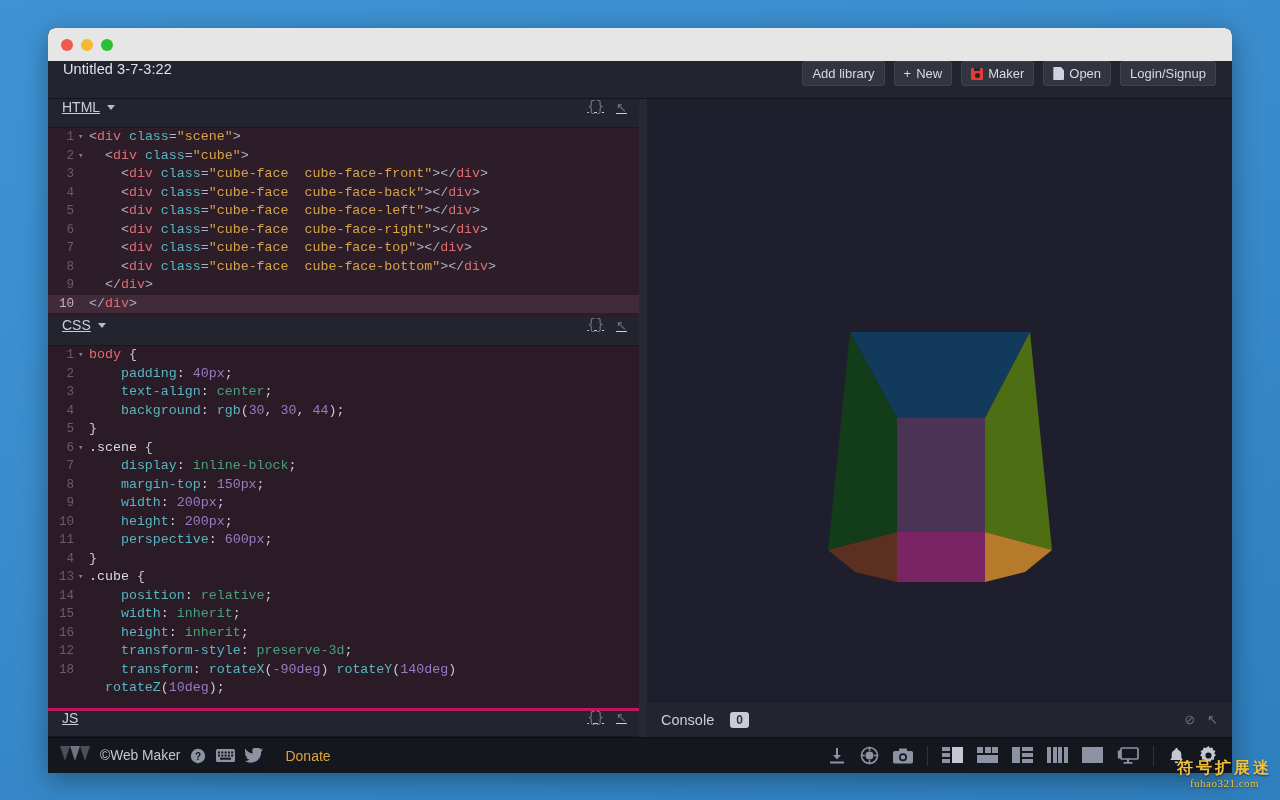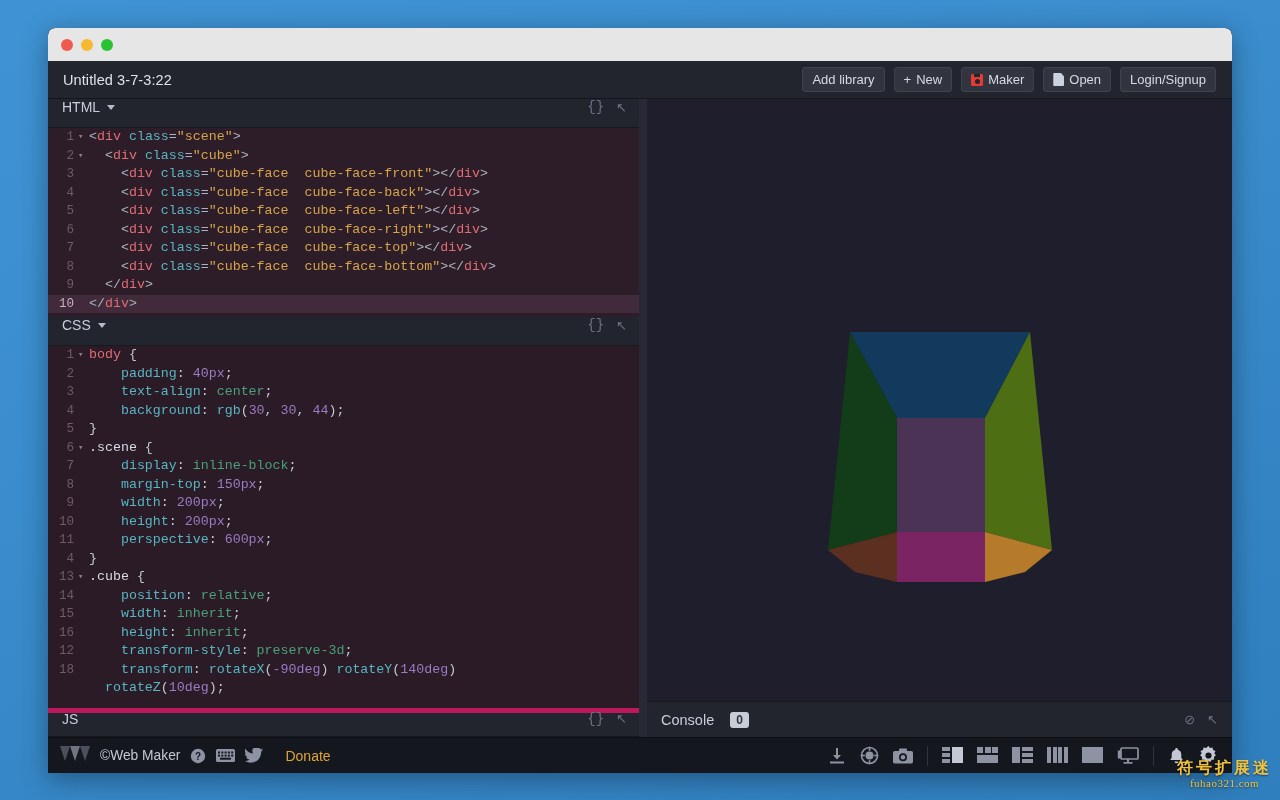--- a/index.html
+++ b/index.html
@@ -40,21 +40,20 @@
   .dot { width: 12px; height: 12px; border-radius: 50%; margin-right: 8px; }
   .dot.red { background: #f05a4e; }
   .dot.yellow { background: #f7b930; }
   .dot.green { background: #2ac232; }
 
   
   #appheader {
     height: 38px;
     background: #22242e;
     display: flex;
-    align-items: center;
     padding: 0 16px 0 15px;
     box-sizing: border-box;
     border-bottom: 1px solid #14161d;
   }
   #doc-title {
     color: #dfe2ea;
     font-size: 14.5px;
     letter-spacing: .1px;
     flex: 1;
   }
@@ -108,20 +107,21 @@
     height: 29px;
     background: #22242e;
     display: flex;
     align-items: center;
     padding: 0 12px 12px 14px;
     box-sizing: border-box;
     color: #c9cedb;
     font-size: 14px;
     flex: none;
     border-bottom: 1px solid #171921;
+    text-decoration: underline;
   }
   .panel-title { display:flex; align-items:center; gap:7px; flex:1; cursor:pointer;}
   .caret {
     width: 0; height: 0;
     border-left: 4.5px solid transparent;
     border-right: 4.5px solid transparent;
     border-top: 5px solid #b6bccb;
     display: inline-block;
   }
   .head-icons { display:flex; align-items:center; gap:12px; color:#6d7384; font-size:13px; }
@@ -157,21 +157,21 @@
   .t-punc   { color: #abb2bf; }
   .t-sel    { color: #e06c75; }
   .t-selc   { color: #d6dae3; }
   .t-prop   { color: #56b6c2; }
   .t-val    { color: #4aa07a; }
   .t-num    { color: #9b7bc4; }
   .t-plain  { color: #c3c8d2; }
   .t-fn     { color: #56b6c2; }
 
   
-  #js-head { border-top: 5px solid #be185d; }
+  #js-head { border-top: 3px solid #be185d; }
 
   
   #preview {
     flex: 1;
     background: #1e1e2c;
     position: relative;
     overflow: hidden;
   }
   #cube-wrap {
     position: absolute;

